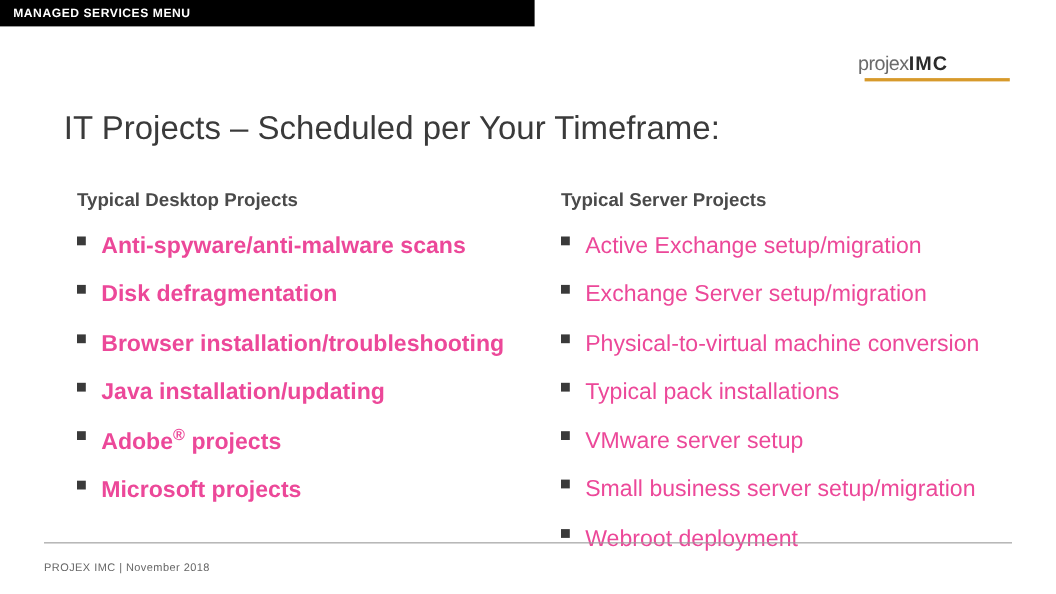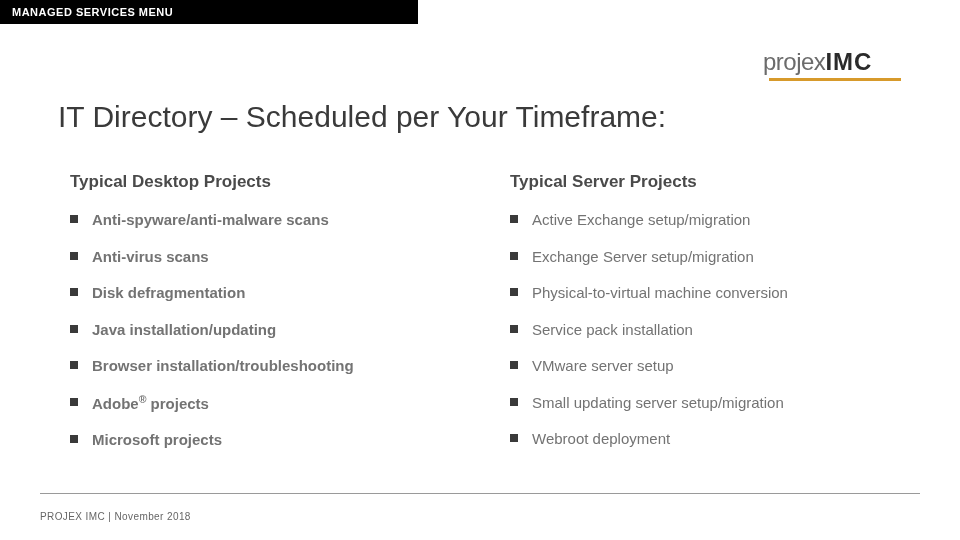--- a/index.html
+++ b/index.html
@@ -16,28 +16,28 @@
   .menu-bar {
     position: absolute;
     top: 0;
     left: 0;
     background: #000;
     color: #fff;
     font-size: 11px;
     font-weight: bold;
     letter-spacing: 0.5px;
     padding: 6px 16px 6px 12px;
-    width: 418px;
+    width: 486px;
     box-sizing: border-box;
   }
   .logo {
     position: absolute;
     top: 48px;
-    right: 59px;
-    font-size: 24px;
+    right: 42px;
+    font-size: 18px;
     font-weight: 400;
     letter-spacing: -0.5px;
   }
   .logo .p1 { color: #6b6b6b; font-weight: 400; }
   .logo .p2 { color: #2b2b2b; font-weight: 800; letter-spacing: 1px; }
   .logo .accent {
     display: block;
     width: 132px;
     height: 3px;
     background: #d79a2b;
@@ -68,22 +68,22 @@
     margin-bottom: 18px;
   }
   ul.bullets {
     list-style: none;
     padding: 0;
     margin: 0;
   }
   ul.bullets li {
     position: relative;
     padding-left: 22px;
-    font-size: 15px;
-    color: #737373;
+    font-size: 21px;
+    color: #ec4899;
     line-height: 1.3;
     margin-bottom: 17px;
   }
   ul.bullets li::before {
     content: "";
     position: absolute;
     left: 0;
     top: 5px;
     width: 8px;
     height: 8px;
@@ -113,43 +113,42 @@
 
 <div class="menu-bar">
   <span>MANAGED SERVICES MENU</span>
 </div>
 
 <div class="logo">
   <span class="p1">projex</span><span class="p2">IMC</span>
   <span class="accent"></span>
 </div>
 
-<div class="slide-title">IT Directory – Scheduled per Your Timeframe:</div>
+<div class="slide-title">IT Projects – Scheduled per Your Timeframe:</div>
 
 <div class="columns">
   <div class="col col-left">
     <div class="col-title">Typical Desktop Projects</div>
     <ul class="bullets">
       <li>Anti-spyware/anti-malware scans</li>
-      <li>Anti-virus scans</li>
       <li>Disk defragmentation</li>
+      <li>Browser installation/troubleshooting</li>
       <li>Java installation/updating</li>
-      <li>Browser installation/troubleshooting</li>
       <li>Adobe<sup>®</sup> projects</li>
       <li>Microsoft projects</li>
     </ul>
   </div>
   <div class="col col-right">
     <div class="col-title">Typical Server Projects</div>
     <ul class="bullets">
       <li>Active Exchange setup/migration</li>
       <li>Exchange Server setup/migration</li>
       <li>Physical-to-virtual machine conversion</li>
-      <li>Service pack installation</li>
+      <li>Typical pack installations</li>
       <li>VMware server setup</li>
-      <li>Small updating server setup/migration</li>
+      <li>Small business server setup/migration</li>
       <li>Webroot deployment</li>
     </ul>
   </div>
 </div>
 
 <div class="footer-line"></div>
 <div class="footer">PROJEX IMC  |  November 2018</div>
 
 </body></html>

